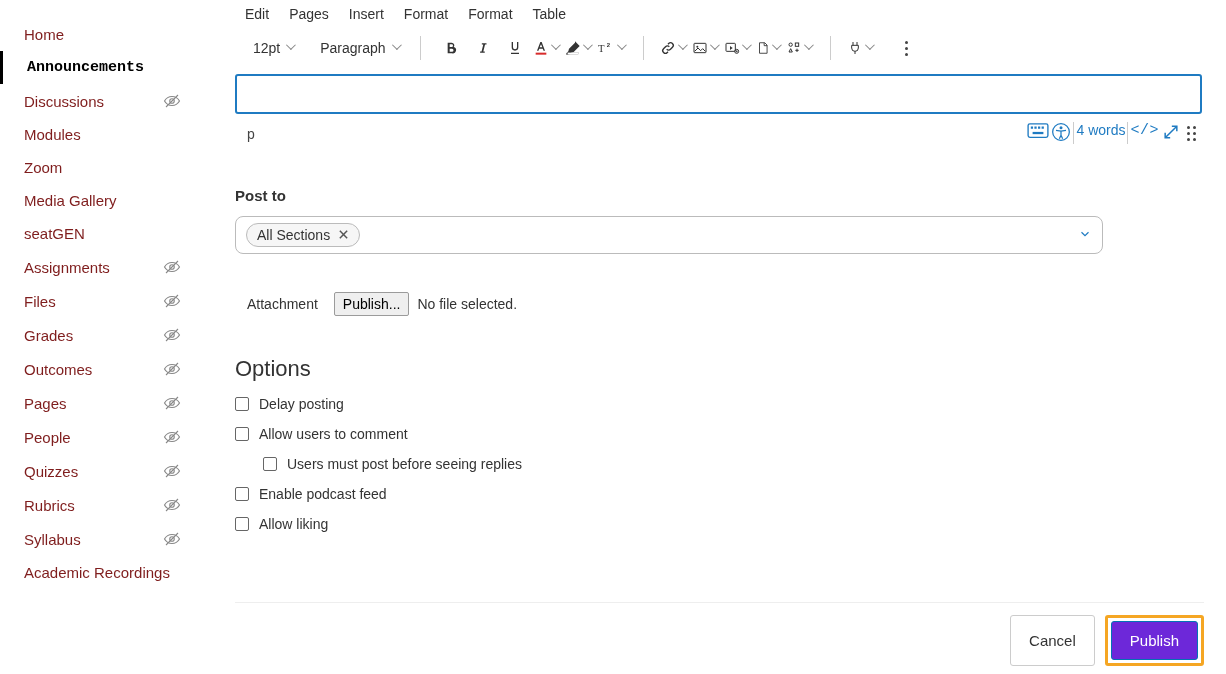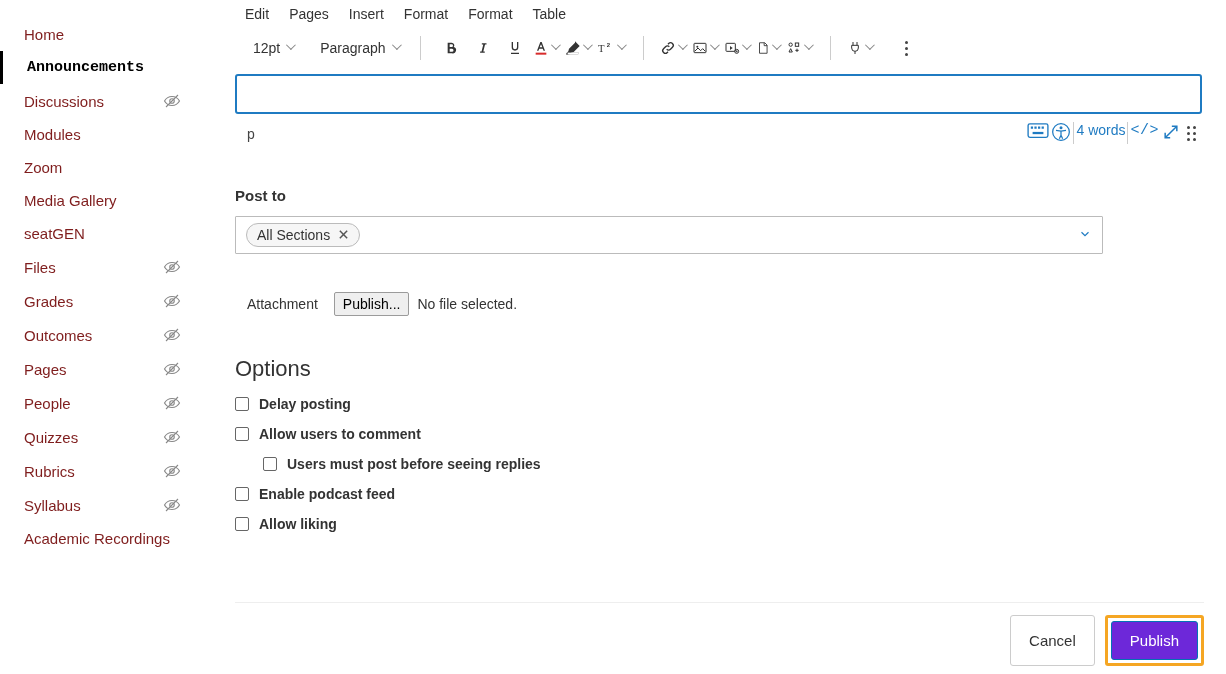--- a/index.html
+++ b/index.html
@@ -65,21 +65,21 @@
   .status-left { color: #444; }
   .status-right { display: flex; align-items: flex-start; gap: 2px; color: #1f7bc2; margin-left: 41px; }
   .status-ic { display: inline-flex; align-items: center; justify-content: center; cursor: pointer; }
   .status-sep { width: 1px; height: 22px; background: #ccc; }
   .link { color: #1f7bc2; cursor: pointer; }
   .code-text { font-family: "Courier New", monospace; font-size: 15px; letter-spacing: 0.5px; }
 
   
   .section-label { font-weight: 700; font-size: 15px; color: #333; margin-top: 30px; }
   .post-to-box {
-    border: 1px solid #bbb; border-radius: 1px;
+    border: 1px solid #bbb; border-radius: 8px;
     display: flex; align-items: center; justify-content: space-between;
     padding: 6px 10px; margin-top: 12px; width: 868px;
     cursor: pointer;
   }
   .chip {
     display: inline-flex; align-items: center; gap: 8px;
     border: 1px solid #bbb; border-radius: 14px;
     padding: 3px 10px; background: #f6f6f6; font-size: 14px;
   }
   .chip .x { cursor: pointer; color: #555; }
@@ -89,21 +89,21 @@
   .attach-row { display: flex; align-items: center; gap: 16px; margin-top: 38px; margin-left: 12px; }
   .attach-label { font-size: 14px; color: #333; }
   .browse-btn {
     border: 1px solid #9b9b9b; background: #efefef;
     padding: 3px 8px; font-size: 14px; border-radius: 2px; cursor: pointer;
   }
   .file-status { font-size: 14px; color: #333; margin-left: -8px; }
 
   
   .options-title { font-size: 22px; font-weight: 400; margin-top: 40px; color: #333; }
-  .option-row { display: flex; align-items: center; gap: 10px; margin-top: 14px; font-size: 14px; color: #333; font-weight: bold; }
+  .option-row { display: flex; align-items: center; gap: 10px; margin-top: 14px; font-size: 14px; color: #333; }
   .option-row.indent { margin-left: 28px; }
   .cb {
     width: 14px; height: 14px; border: 1.5px solid #666; border-radius: 2px;
     background: #fff; cursor: pointer; flex-shrink: 0;
   }
 
   
   .footer {
     position: absolute; bottom: 8px; right: 22px; left: 40px;
     display: flex; justify-content: flex-end; gap: 10px;
@@ -149,20 +149,30 @@
         <span>Modules</span>
       </div>
       <div class="nav-item">
         <span>Zoom</span>
       </div>
       <div class="nav-item">
         <span>Media Gallery</span>
       </div>
       <div class="nav-item">
         <span>seatGEN</span>
+      </div>
+      <div class="nav-item">
+        <span>Assignments</span>
+        <span class="hidden-icon">
+          <svg width="18" height="18" viewBox="0 0 24 24">
+            <path fill="none" stroke="#888" stroke-width="1.5" d="M2 12s3.5-6 10-6 10 6 10 6-3.5 6-10 6S2 12 2 12z"></path>
+            <circle cx="12" cy="12" r="3" fill="none" stroke="#888" stroke-width="1.5"></circle>
+            <path d="M4 20L20 4" stroke="#888" stroke-width="1.5"></path>
+          </svg>
+        </span>
       </div>
       <div class="nav-item">
         <span>Files</span>
         <span class="hidden-icon">
           <svg width="18" height="18" viewBox="0 0 24 24">
             <path fill="none" stroke="#888" stroke-width="1.5" d="M2 12s3.5-6 10-6 10 6 10 6-3.5 6-10 6S2 12 2 12z"></path>
             <circle cx="12" cy="12" r="3" fill="none" stroke="#888" stroke-width="1.5"></circle>
             <path d="M4 20L20 4" stroke="#888" stroke-width="1.5"></path>
           </svg>
         </span>

